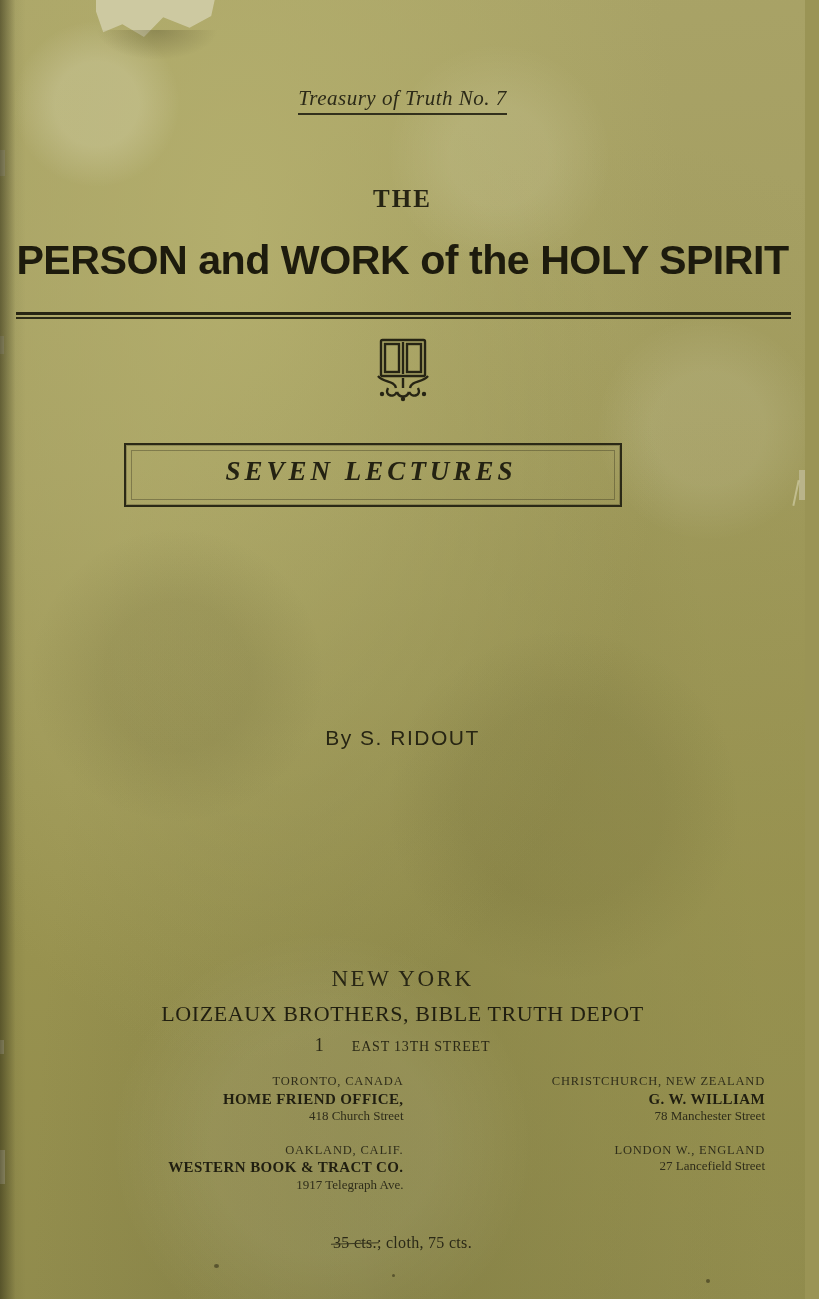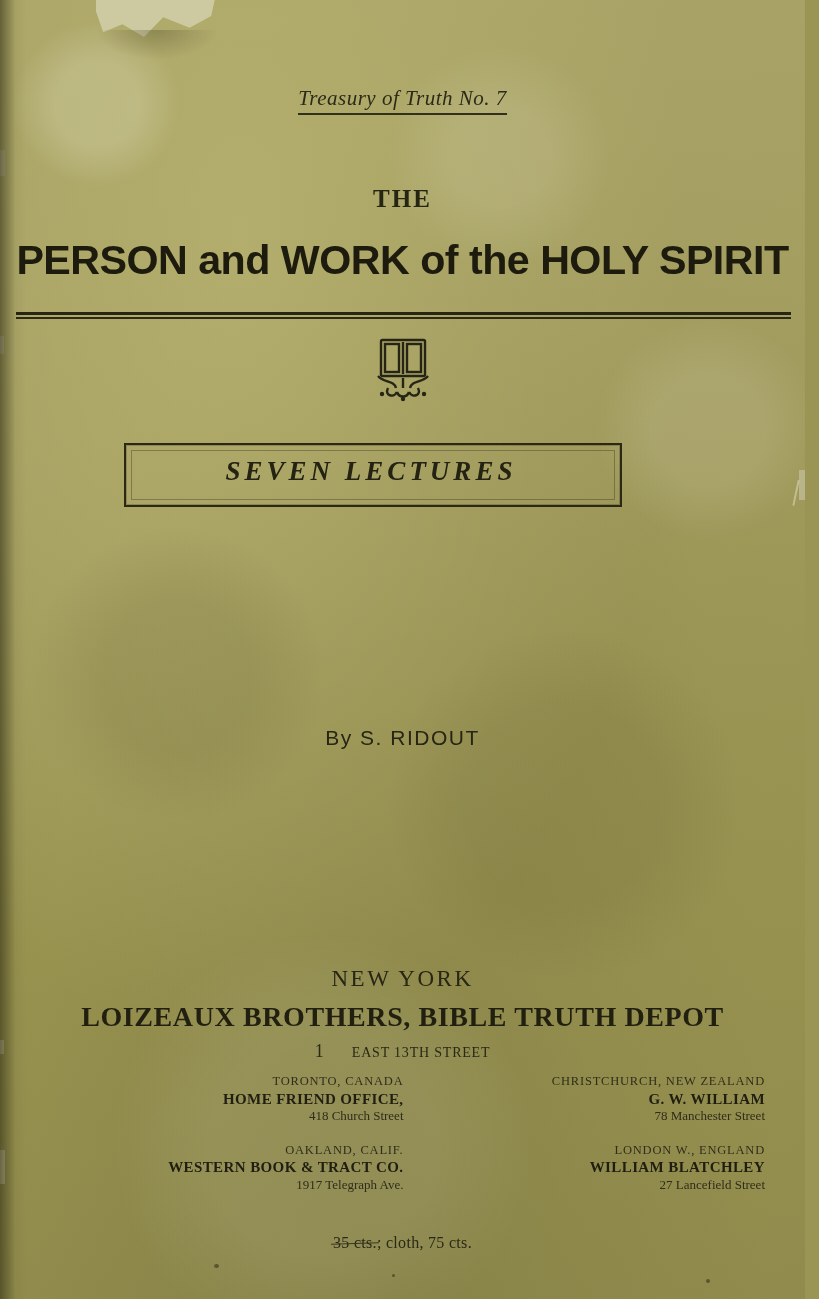--- a/index.html
+++ b/index.html
@@ -187,22 +187,22 @@
     top: 966px;
     left: 0; right: 0;
   }
   #city {
     font-size: 23px;
     letter-spacing: 2.5px;
     color: #282614;
   }
   #publisher {
     margin-top: 9px;
-    font-weight: bold;
-    font-size: 28px;
+    font-weight: normal;
+    font-size: 22px;
     letter-spacing: 0.6px;
     color: #211f10;
   }
   #street {
     margin-top: 8px;
     font-size: 18px;
     letter-spacing: 0.8px;
     color: #2a2816;
   }
   #street .sc { font-size: 14px; }
@@ -348,21 +348,20 @@
       <div class="name">G. W. WILLIAM</div>
       <div class="addr">78 Manchester Street</div>
     </div>
     <div class="agent">
       <div class="city" style="text-transform:uppercase;">Oakland, Calif.</div>
       <div class="name">WESTERN BOOK &amp; TRACT CO.</div>
       <div class="addr">1917 Telegraph Ave.</div>
     </div>
     <div class="agent">
       <div class="city" style="text-transform:uppercase;">London W., England</div>
-      <div class="name">WILLIAM  BLATCHLEY</div>
       <div class="addr">27 Lancefield Street</div>
     </div>
   </div>
 
   <div id="price" class="center">
     <span class="struck">35 cts.</span><span>; cloth, 75 cts.</span>
   </div>
 
 </div>
 

